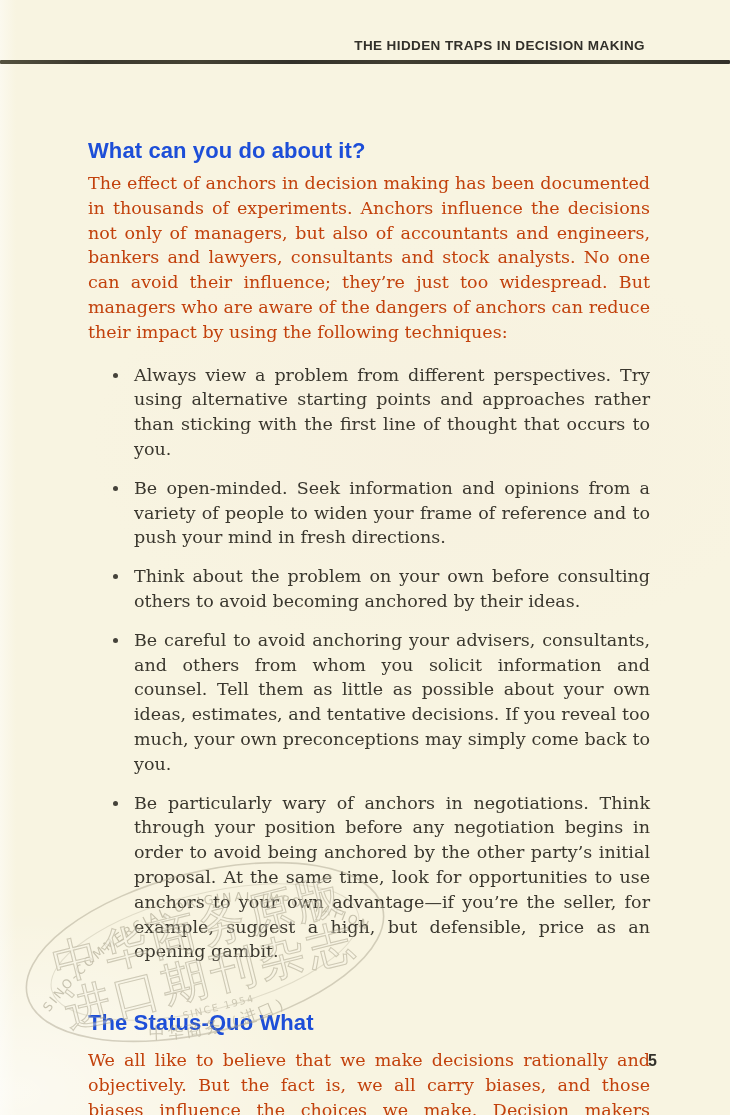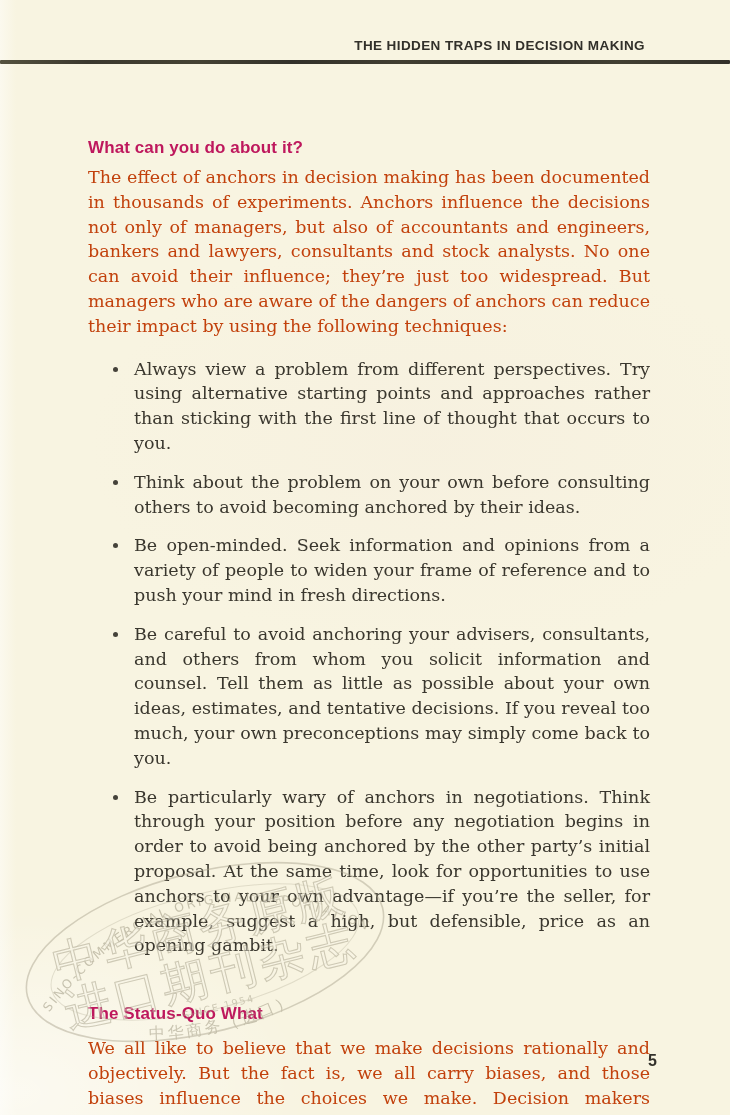--- a/index.html
+++ b/index.html
@@ -43,22 +43,22 @@
   
   .content {
     position: absolute;
     top: 138px;
     left: 88px;
     width: 562px;
   }
   .section-heading {
     font-family: "Liberation Sans", sans-serif;
     font-weight: bold;
-    font-size: 17px;
-    color: #be185d;
+    font-size: 22px;
+    color: #1d4ed8;
     margin: 0 0 7px 0;
     letter-spacing: 0.1px;
   }
   .body-par {
     margin: 0;
     font-size: 17.5px;
     line-height: 24.8px;
     text-align: justify;
     color: #c2410c;
   }
@@ -123,25 +123,25 @@
     <h2 class="section-heading">What can you do about it?</h2>
     <p class="body-par">The effect of anchors in decision making has been documented in thousands of experiments. Anchors influence the decisions not only of managers, but also of accountants and engineers, bankers and lawyers, consultants and stock analysts. No one can avoid their influence; they’re just too widespread. But managers who are aware of the dangers of anchors can reduce their impact by using the following techniques:</p>
 
     <ul class="bullet-list">
       <li>
         <span class="bullet-dot"></span>
         <span>Always view a problem from different perspectives. Try using alternative starting points and approaches rather than sticking with the first line of thought that occurs to you.</span>
       </li>
       <li>
         <span class="bullet-dot"></span>
-        <span>Think about the problem on your own before consulting others to avoid becoming anchored by their ideas.</span>
+        <span>Be open-minded. Seek information and opinions from a variety of people to widen your frame of reference and to push your mind in fresh directions.</span>
       </li>
       <li>
         <span class="bullet-dot"></span>
-        <span>Be open-minded. Seek information and opinions from a variety of people to widen your frame of reference and to push your mind in fresh directions.</span>
+        <span>Think about the problem on your own before consulting others to avoid becoming anchored by their ideas.</span>
       </li>
       <li>
         <span class="bullet-dot"></span>
         <span>Be careful to avoid anchoring your advisers, consultants, and others from whom you solicit information and counsel. Tell them as little as possible about your own ideas, estimates, and tentative decisions. If you reveal too much, your own preconceptions may simply come back to you.</span>
       </li>
       <li>
         <span class="bullet-dot"></span>
         <span>Be particularly wary of anchors in negotiations. Think through your position before any negotiation begins in order to avoid being anchored by the other party’s initial proposal. At the same time, look for opportunities to use anchors to your own advantage—if you’re the seller, for example, suggest a high, but defensible, price as an opening gambit.</span>
       </li>
     </ul>

